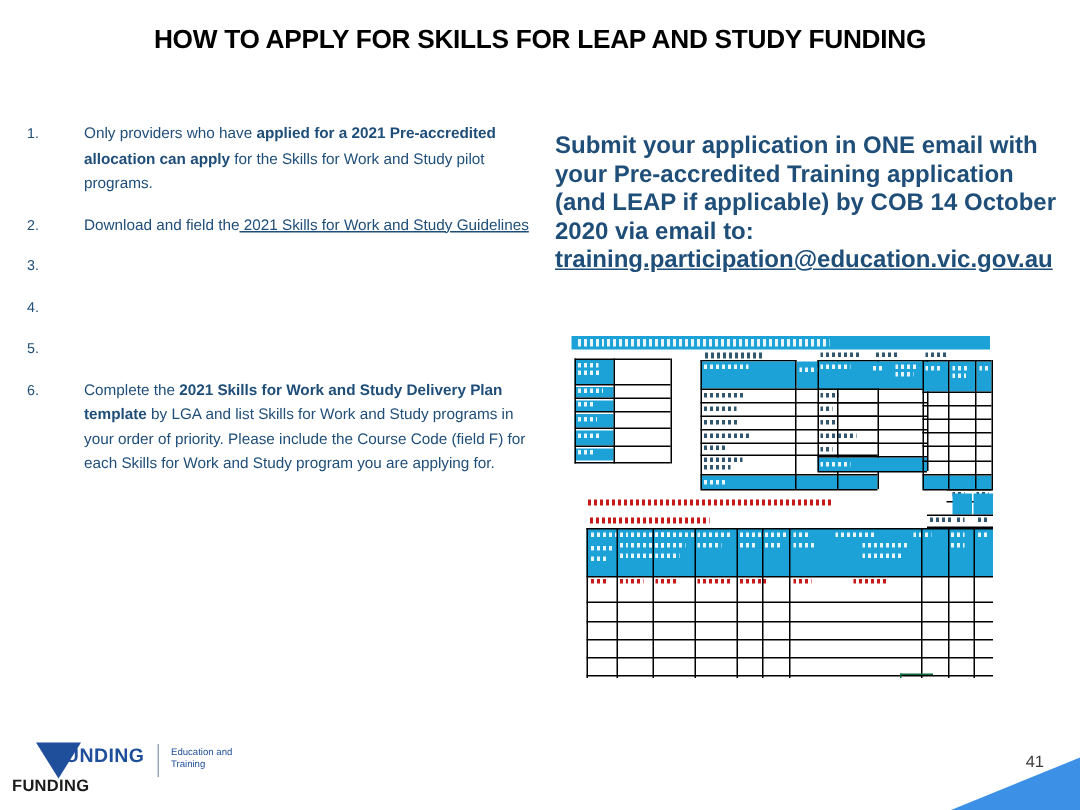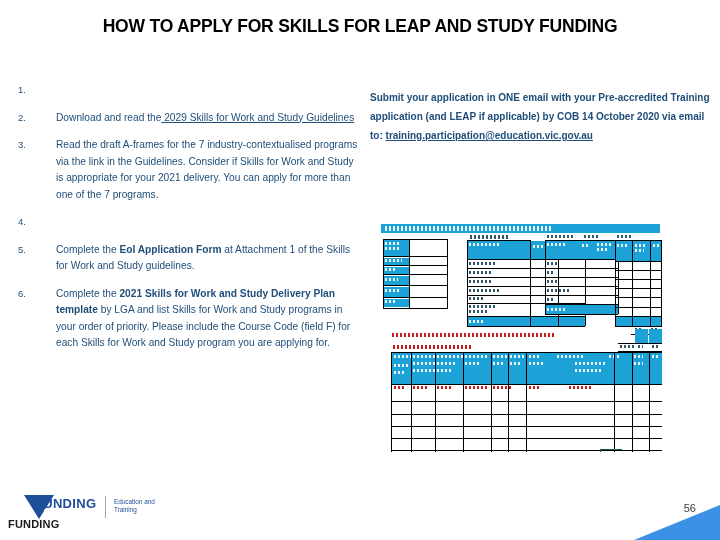--- a/index.html
+++ b/index.html
@@ -61,21 +61,21 @@
     text-decoration: underline;
     color: #1F4E79;
   }
 
   
   .right-col {
     position: absolute;
     left: 370px;
     top: 88px;
     width: 340px;
-    font-size: 10px;
+    font-size: 16px;
     line-height: 19px;
     font-weight: bold;
     color: #1F4E79;
   }
   .right-col .email {
     text-decoration: underline;
     color: #1F4E79;
     display: inline-block;
   }
 
@@ -203,35 +203,34 @@
   }
 </style>
 </head>
 <body>
 
 <div class="slide-title">HOW TO APPLY FOR SKILLS FOR LEAP AND STUDY FUNDING</div>
 
 <div class="left-col">
     <div class="list-item">
       <div class="list-num">1.</div>
+      <div class="list-text"><span>Only providers who have </span><b>applied for a 2021 Pre-accredited allocation can apply</b><span> for the Skills for Work and Study pilot programs.</span></div>
     </div>
     <div class="list-item">
       <div class="list-num">2.</div>
-      <div class="list-text"><span>Download and read the</span><a href="#" class="lnk"> 2029 Skills for Work and Study Guidelines</a></div>
+      <div class="list-text"><span>Download and field the</span><a href="#" class="lnk"> 2021 Skills for Work and Study Guidelines</a></div>
     </div>
     <div class="list-item">
       <div class="list-num">3.</div>
-      <div class="list-text"><span>Read the draft A-frames for the 7 industry-contextualised programs via the link in the Guidelines. Consider if Skills for Work and Study is appropriate for your 2021 delivery. You can apply for more than one of the 7 programs.</span></div>
     </div>
     <div class="list-item">
       <div class="list-num">4.</div>
     </div>
     <div class="list-item">
       <div class="list-num">5.</div>
-      <div class="list-text"><span>Complete the </span><b>EoI Application Form</b><span> at Attachment 1 of the Skills for Work and Study guidelines.</span></div>
     </div>
     <div class="list-item">
       <div class="list-num">6.</div>
       <div class="list-text"><span>Complete the </span><b>2021 Skills for Work and Study Delivery Plan template</b><span> by LGA and list Skills for Work and Study programs in your order of priority. Please include the Course Code (field F) for each Skills for Work and Study program you are applying for.</span></div>
     </div>
   </div>
 
 <div class="right-col">
   <span>Submit your application in ONE email with your Pre-accredited Training application (and LEAP if applicable) by COB 14 October 2020 via email to:</span>
   <a href="#" class="email">training.participation@education.vic.gov.au</a>
@@ -430,13 +429,13 @@
   <div class="vic-tri"></div>
   <div class="vic-word">FUNDING</div>
   <div class="vic-sub">State Government</div>
   <div class="vic-rule"></div>
   <div class="vic-dept">Education and Training</div>
 </div>
 
 <div class="official">FUNDING</div>
 
 <div class="corner-tri"></div>
-<div class="page-num">56</div>
+<div class="page-num">41</div>
 
 </body></html>

